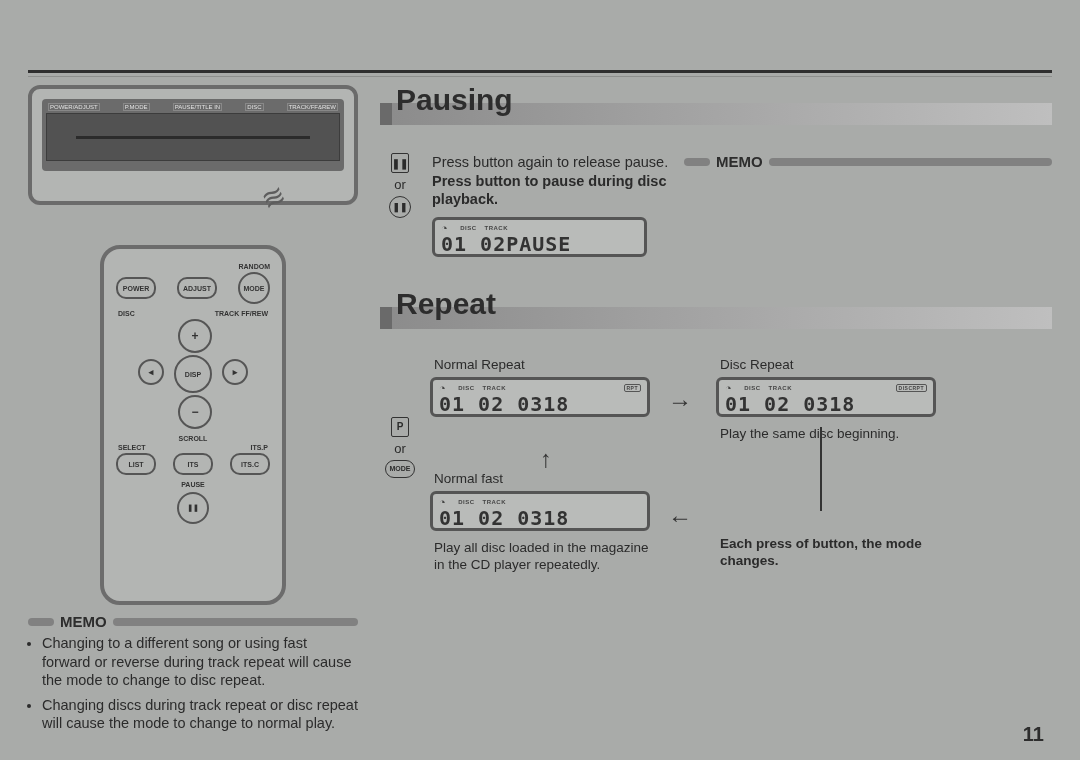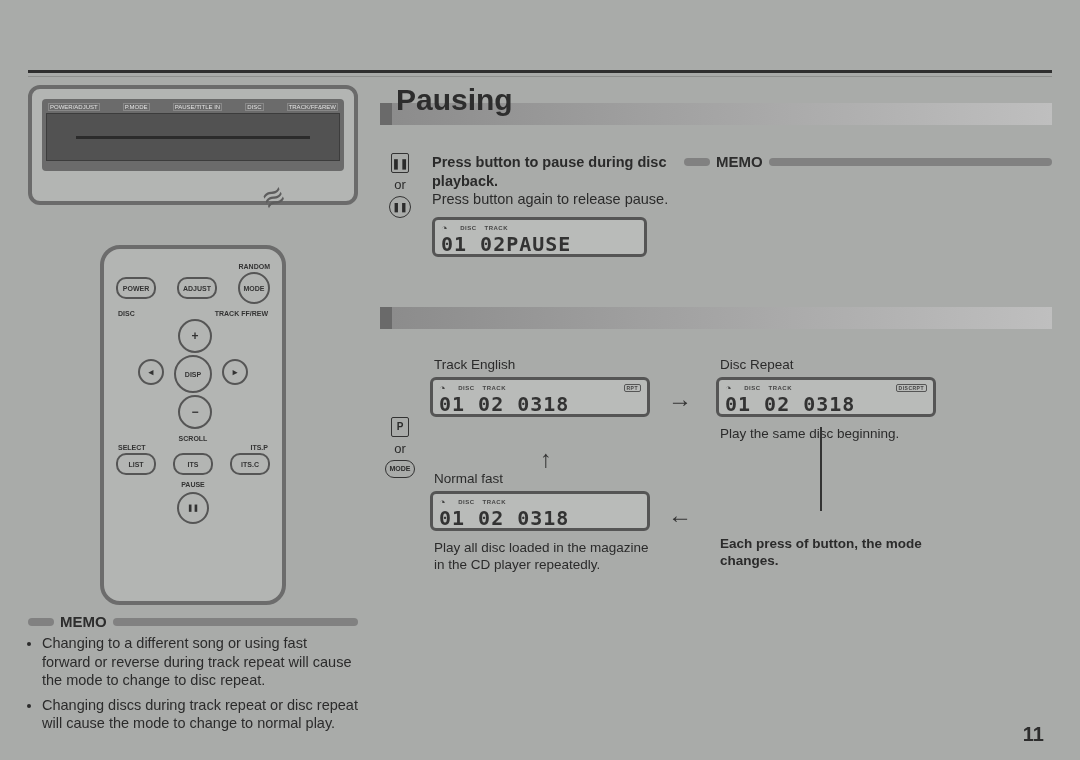--- a/index.html
+++ b/index.html
@@ -267,22 +267,22 @@
           <div class="notch"></div>
       </div>
 
       <div style="display:flex; gap:12px; margin-top:28px;">
         <div class="iconcol">
           <div class="ic">❚❚</div>
           <span>or</span>
           <div class="ic round">❚❚</div>
         </div>
         <div style="flex:0 0 240px;">
+          <div class="bodytext">Press button again to release pause.</div>
           <div class="bodytext bold">Press button to pause during disc playback.</div>
-          <div class="bodytext">Press button again to release pause.</div>
           <div class="pause-row">
             <div class="lcd" style="width:215px;">
               <div class="top">
                   <span class="clock">◔</span>
                   <span>DISC</span>
                   <span>TRACK</span>
                 </div>
               <div class="main">01 02PAUSE</div>
             </div>
           </div>
@@ -290,33 +290,34 @@
         <div style="flex:1;">
           <div class="memo-head" style="margin-top:0;">
             <div class="pill-l"></div>
               <span>MEMO</span>
               <div class="pill-r"></div>
           </div>
         </div>
       </div>
 
       <div class="section-head" style="margin-top:46px;">
+        <div class="title">Repeat</div>
         <div class="bar"></div>
           <div class="notch"></div>
       </div>
 
       <div style="display:flex; margin-top:18px;">
         <div class="iconcol" style="margin-top:70px;">
           <div class="ic">P</div>
           <span>or</span>
           <div class="ic oval">MODE</div>
         </div>
 
         <div class="repeat-area" style="flex:1;">
-          <div class="rlabel" style="left:14px; top:0;">Track English</div>
+          <div class="rlabel" style="left:14px; top:0;">Normal Repeat</div>
           <div class="rlcd lcd" style="left:10px; top:20px; width:220px;">
             <div class="top">
                 <span class="clock">◔</span>
                 <span>DISC</span>
                 <span>TRACK</span>
                 <span style="flex:1"></span>
                 <span class="tag">RPT</span>
               </div>
             <div class="main">01 02 0318</div>
           </div>

